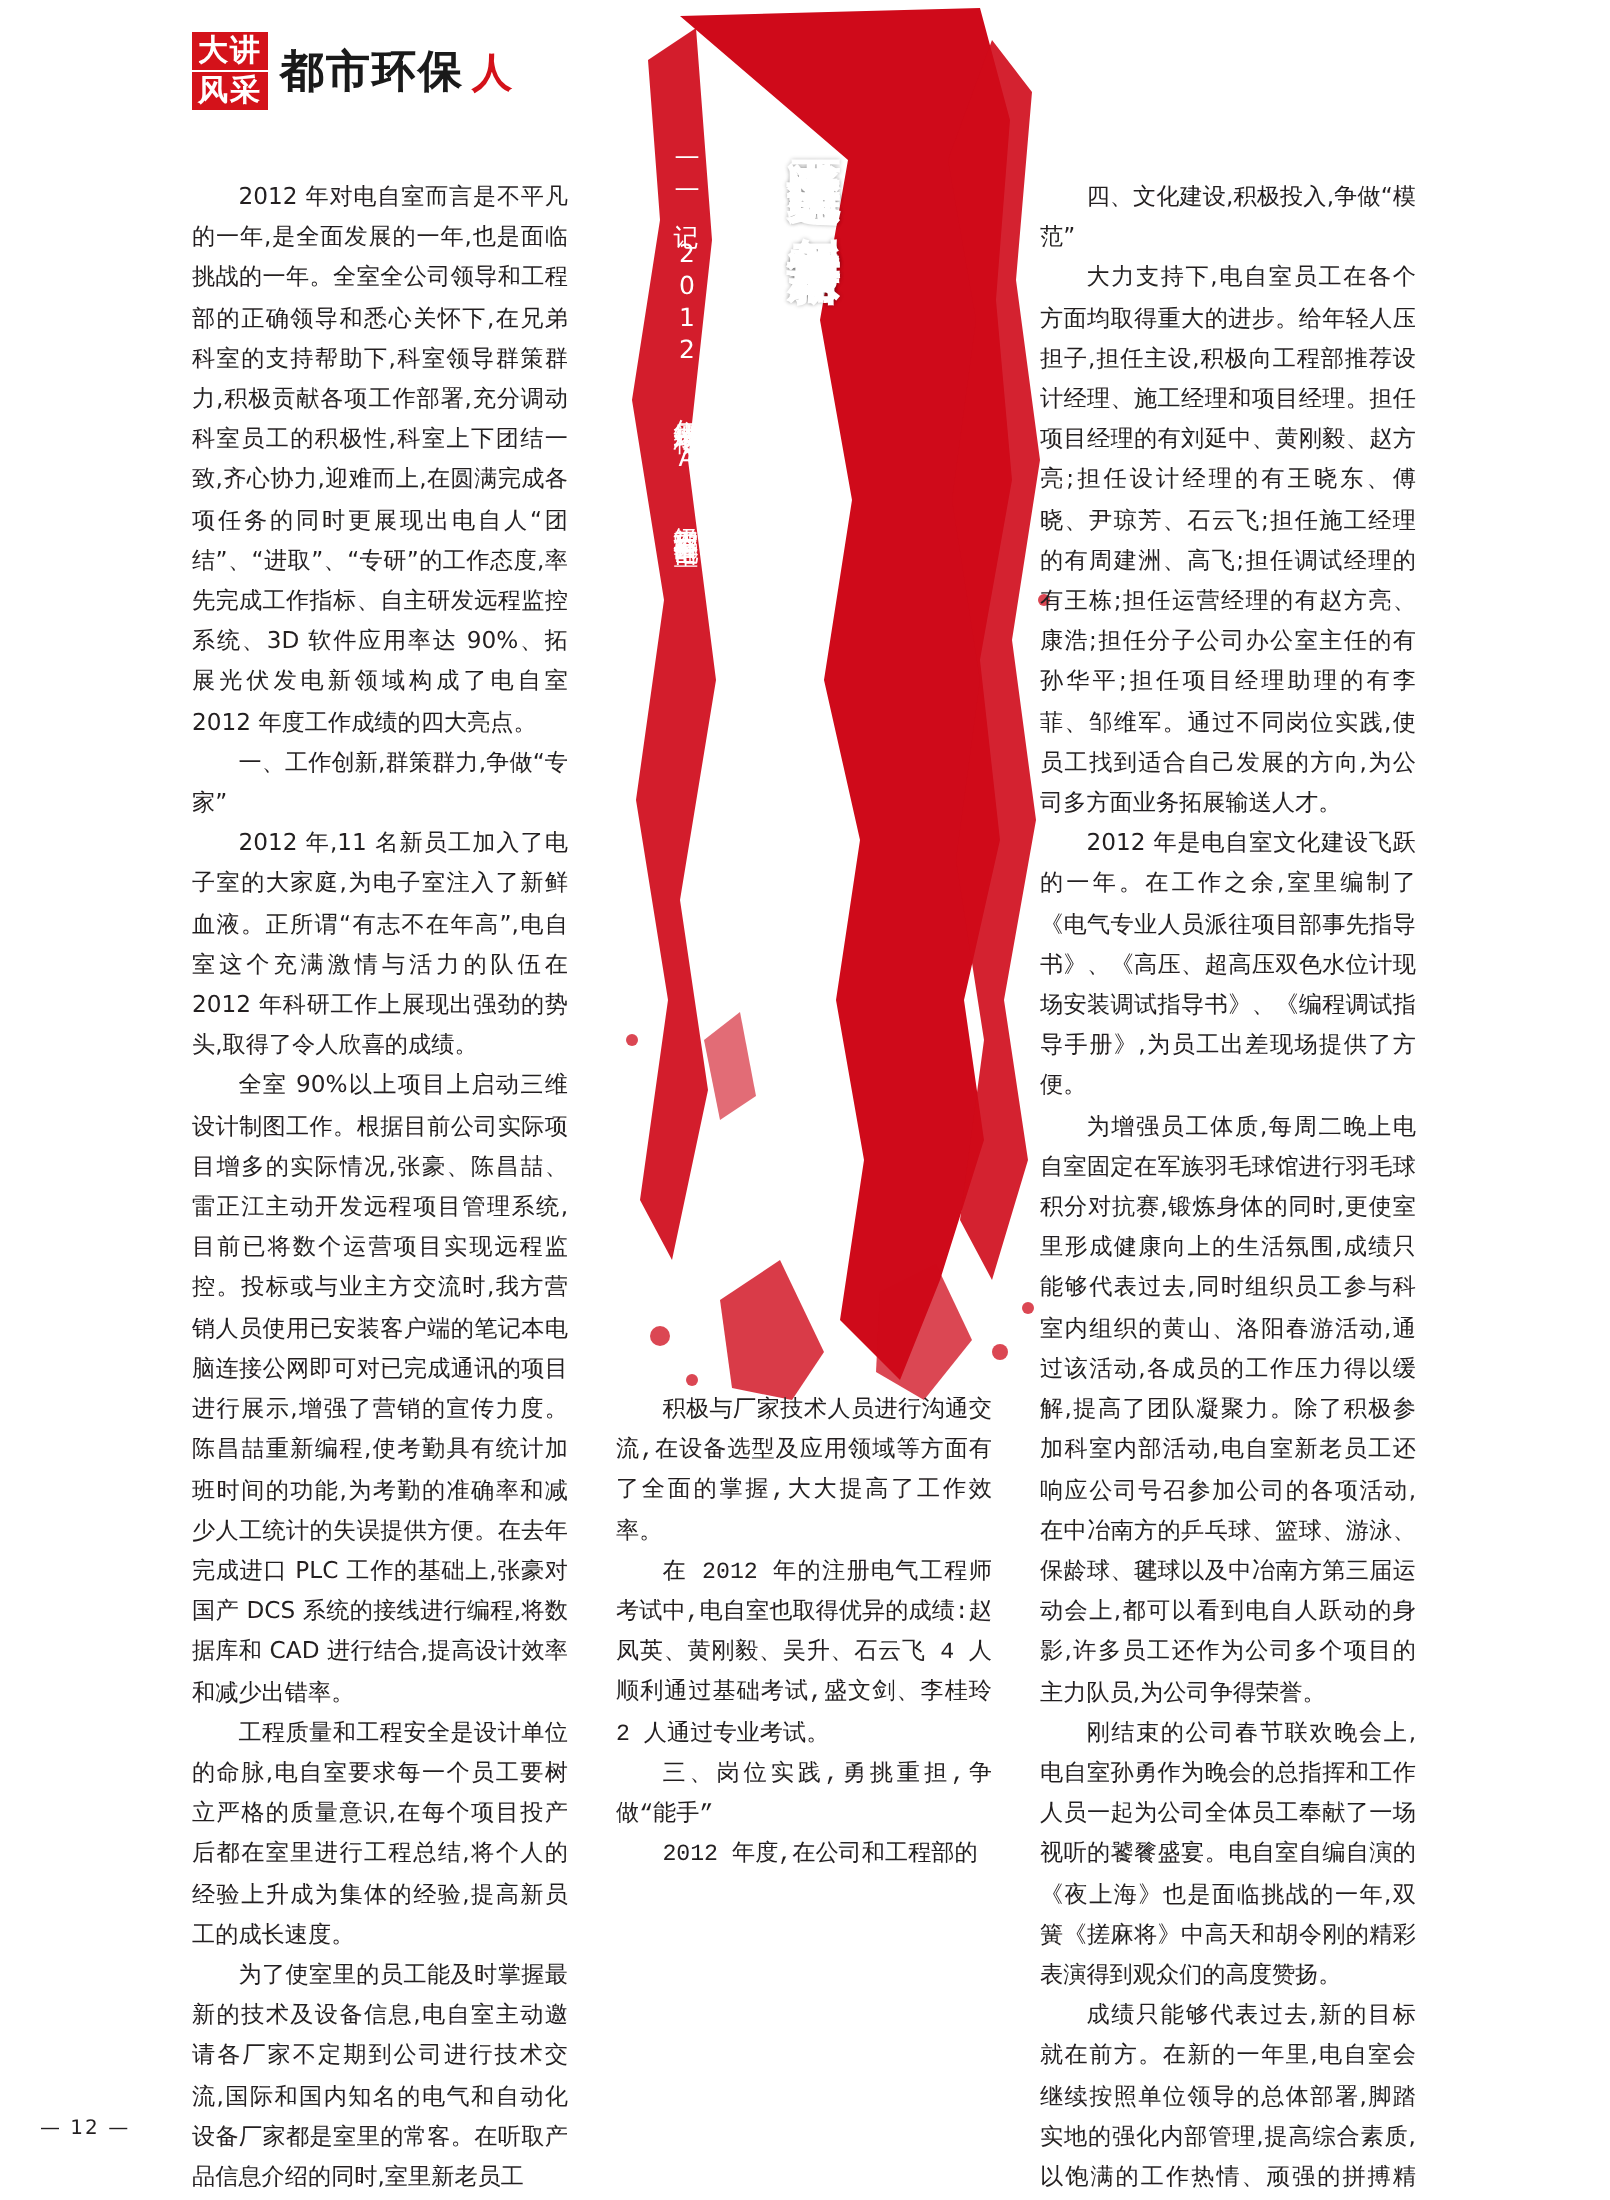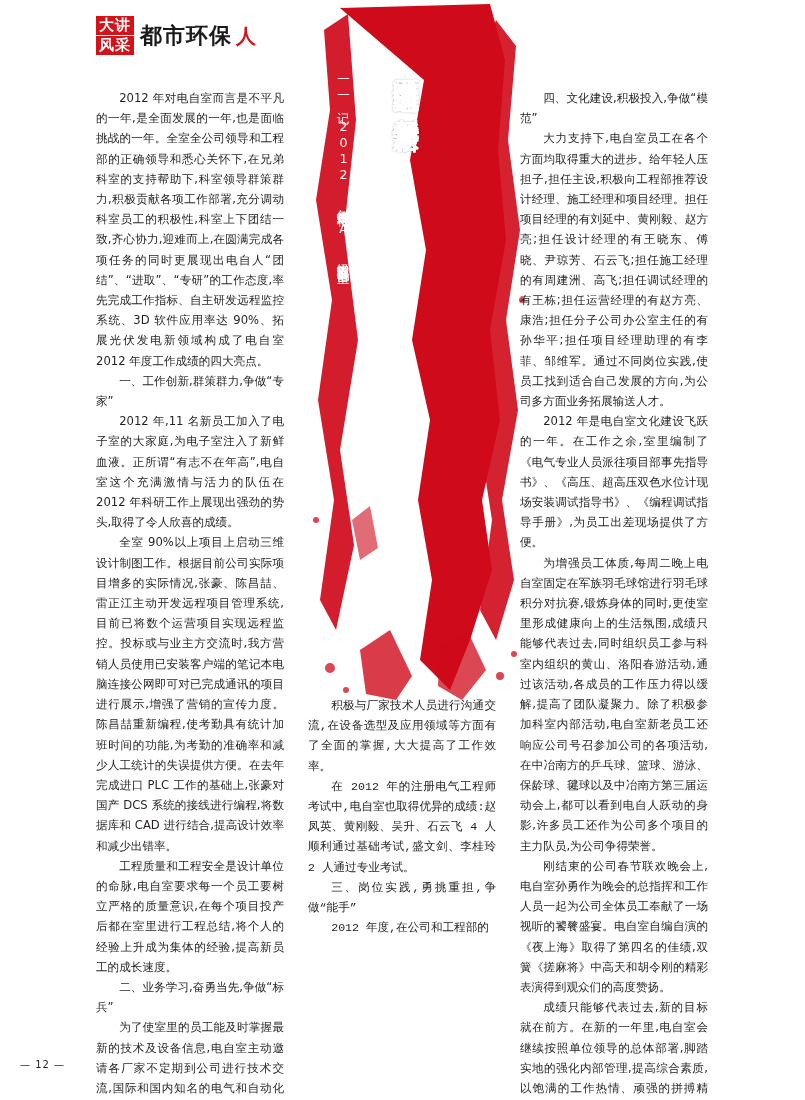--- a/index.html
+++ b/index.html
@@ -174,35 +174,34 @@
     <div class="hero-title">严谨踏实争先进 创新实干谱新篇</div>
     <div class="hero-sub">——记 2012 年度绩效考核 A 级部室工程部电自室</div>
   </div>
 
   <div class="col" id="col1">
     <p>2012 年对电自室而言是不平凡的一年,是全面发展的一年,也是面临挑战的一年。全室全公司领导和工程部的正确领导和悉心关怀下,在兄弟科室的支持帮助下,科室领导群策群力,积极贡献各项工作部署,充分调动科室员工的积极性,科室上下团结一致,齐心协力,迎难而上,在圆满完成各项任务的同时更展现出电自人“团结”、“进取”、“专研”的工作态度,率先完成工作指标、自主研发远程监控系统、3D 软件应用率达 90%、拓展光伏发电新领域构成了电自室 2012 年度工作成绩的四大亮点。</p>
     <p>一、工作创新,群策群力,争做“专家”</p>
     <p>2012 年,11 名新员工加入了电子室的大家庭,为电子室注入了新鲜血液。正所谓“有志不在年高”,电自室这个充满激情与活力的队伍在 2012 年科研工作上展现出强劲的势头,取得了令人欣喜的成绩。</p>
     <p>全室 90%以上项目上启动三维设计制图工作。根据目前公司实际项目增多的实际情况,张豪、陈昌喆、雷正江主动开发远程项目管理系统,目前已将数个运营项目实现远程监控。投标或与业主方交流时,我方营销人员使用已安装客户端的笔记本电脑连接公网即可对已完成通讯的项目进行展示,增强了营销的宣传力度。陈昌喆重新编程,使考勤具有统计加班时间的功能,为考勤的准确率和减少人工统计的失误提供方便。在去年完成进口 PLC 工作的基础上,张豪对国产 DCS 系统的接线进行编程,将数据库和 CAD 进行结合,提高设计效率和减少出错率。</p>
     <p>工程质量和工程安全是设计单位的命脉,电自室要求每一个员工要树立严格的质量意识,在每个项目投产后都在室里进行工程总结,将个人的经验上升成为集体的经验,提高新员工的成长速度。</p>
-    <p>二、业务学习,奋勇当先,争做“标兵”</p>
     <p>为了使室里的员工能及时掌握最新的技术及设备信息,电自室主动邀请各厂家不定期到公司进行技术交流,国际和国内知名的电气和自动化设备厂家都是室里的常客。在听取产品信息介绍的同时,室里新老员工</p>
     <p></p>
   </div>
 
   <div class="col" id="col2">
     <p>积极与厂家技术人员进行沟通交流,在设备选型及应用领域等方面有了全面的掌握,大大提高了工作效率。</p>
     <p>在 2012 年的注册电气工程师考试中,电自室也取得优异的成绩:赵凤英、黄刚毅、吴升、石云飞 4 人顺利通过基础考试,盛文剑、李桂玲 2 人通过专业考试。</p>
     <p>三、岗位实践,勇挑重担,争做“能手”</p>
     <p>2012 年度,在公司和工程部的</p>
   </div>
 
   <div class="col" id="col3">
     <p>四、文化建设,积极投入,争做“模范”</p>
     <p>大力支持下,电自室员工在各个方面均取得重大的进步。给年轻人压担子,担任主设,积极向工程部推荐设计经理、施工经理和项目经理。担任项目经理的有刘延中、黄刚毅、赵方亮;担任设计经理的有王晓东、傅晓、尹琼芳、石云飞;担任施工经理的有周建洲、高飞;担任调试经理的有王栋;担任运营经理的有赵方亮、康浩;担任分子公司办公室主任的有孙华平;担任项目经理助理的有李菲、邹维军。通过不同岗位实践,使员工找到适合自己发展的方向,为公司多方面业务拓展输送人才。</p>
     <p>2012 年是电自室文化建设飞跃的一年。在工作之余,室里编制了《电气专业人员派往项目部事先指导书》、《高压、超高压双色水位计现场安装调试指导书》、《编程调试指导手册》,为员工出差现场提供了方便。</p>
     <p>为增强员工体质,每周二晚上电自室固定在军族羽毛球馆进行羽毛球积分对抗赛,锻炼身体的同时,更使室里形成健康向上的生活氛围,成绩只能够代表过去,同时组织员工参与科室内组织的黄山、洛阳春游活动,通过该活动,各成员的工作压力得以缓解,提高了团队凝聚力。除了积极参加科室内部活动,电自室新老员工还响应公司号召参加公司的各项活动,在中冶南方的乒乓球、篮球、游泳、保龄球、毽球以及中冶南方第三届运动会上,都可以看到电自人跃动的身影,许多员工还作为公司多个项目的主力队员,为公司争得荣誉。</p>
-    <p>刚结束的公司春节联欢晚会上,电自室孙勇作为晚会的总指挥和工作人员一起为公司全体员工奉献了一场视听的饕餮盛宴。电自室自编自演的《夜上海》取得了第四名的佳绩,双簧《搓麻将》中高天和胡令刚的精彩表演得到观众们的高度赞扬。</p>
+    <p>刚结束的公司春节联欢晚会上,电自室孙勇作为晚会的总指挥和工作人员一起为公司全体员工奉献了一场视听的饕餮盛宴。电自室自编自演的《夜上海》也是面临挑战的一年,双簧《搓麻将》中高天和胡令刚的精彩表演得到观众们的高度赞扬。</p>
     <p>成绩只能够代表过去,新的目标就在前方。在新的一年里,电自室会继续按照单位领导的总体部署,脚踏实地的强化内部管理,提高综合素质,以饱满的工作热情、顽强的拼搏精神、科学的管理体系为都市环保创造更加灿烂辉煌的明天。</p>
   </div>
 
   <div class="folio">— 12 —</div>
 </div>
 
 </body></html>

